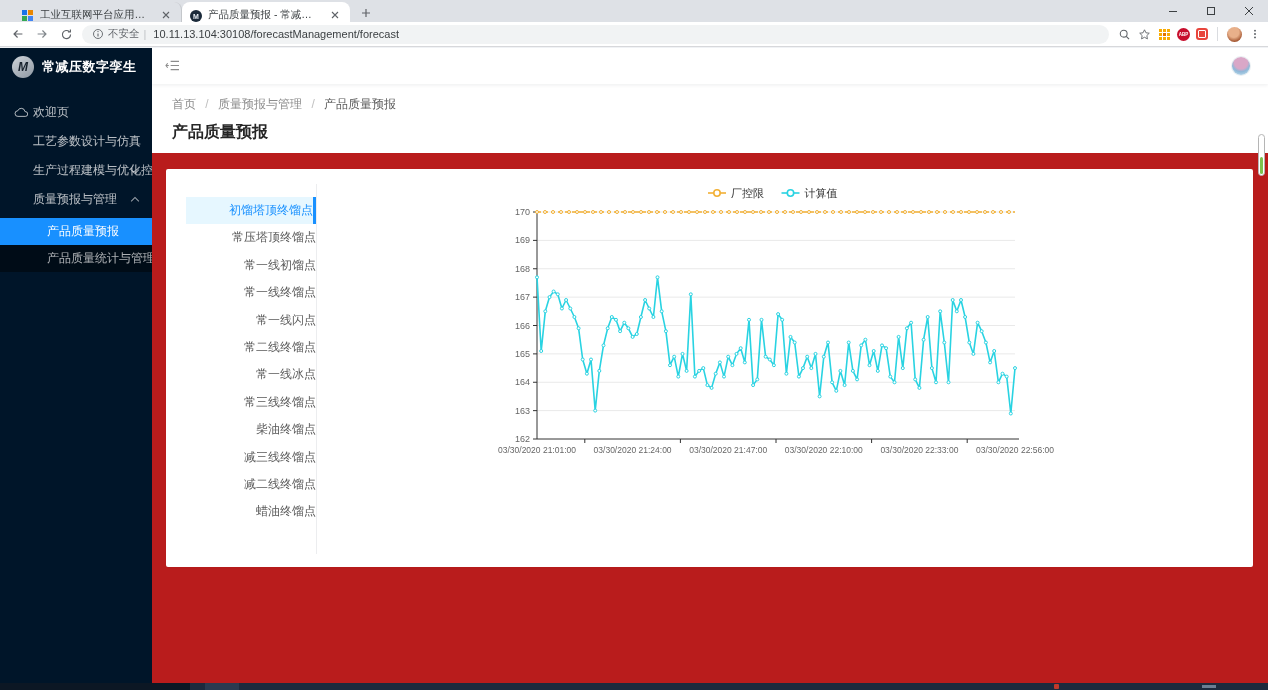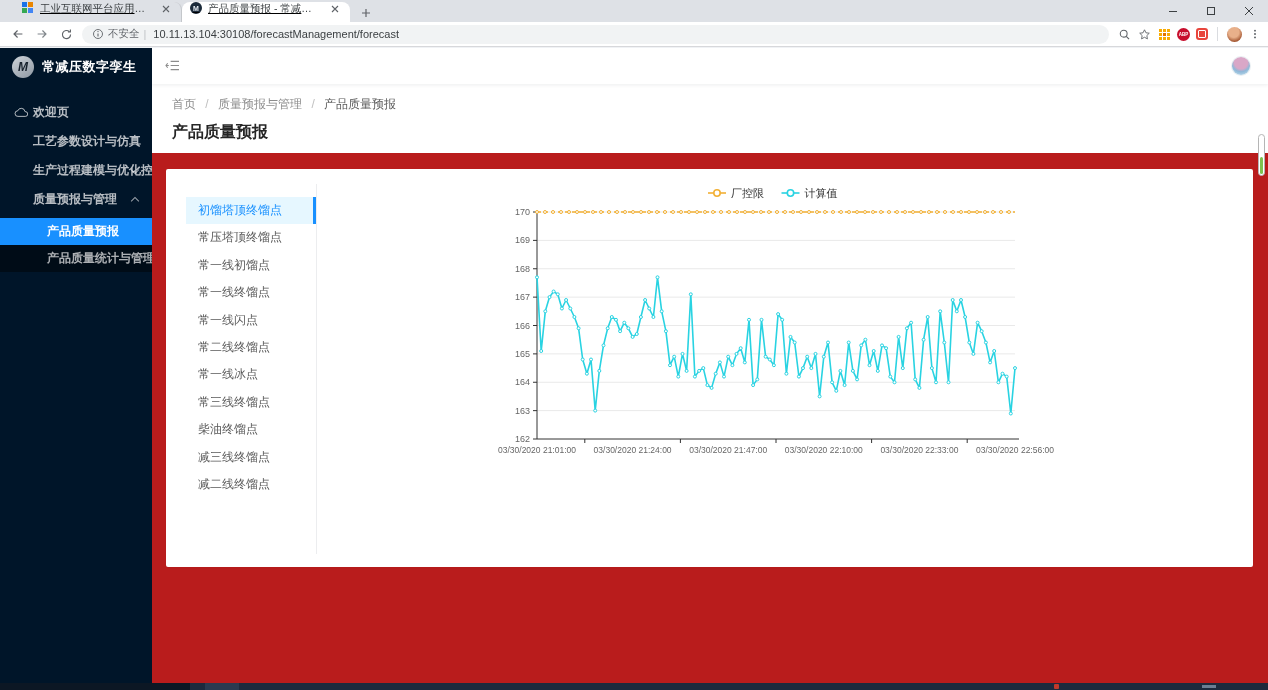--- a/index.html
+++ b/index.html
@@ -1,21 +1,21 @@
 <!DOCTYPE html>
 <html><head>
 <meta charset="utf-8">
 <style>
   html,body{margin:0;padding:0;}
   body{width:1268px;height:690px;position:relative;overflow:hidden;background:#f0f2f5;
        font-family:"Liberation Sans","DejaVu Sans",sans-serif;-webkit-font-smoothing:antialiased;}
   svg{display:block}
   
   .tabstrip{position:absolute;top:0;left:0;right:0;height:22px;background:#dee1e6;display:flex;align-items:flex-end;}
-  .tab{height:20px;display:flex;align-items:flex-start;padding:0 8px;width:168px;box-sizing:border-box;border-radius:8px 8px 0 0;text-decoration:underline;}
+  .tab{height:20px;display:flex;align-items:flex-end;padding:0 8px;width:168px;box-sizing:border-box;border-radius:8px 8px 0 0;}
   .tab.inactive{background:transparent;border-right:1px solid #c4c7cb;}
   .tab.active{background:#ffffff;}
   .tab-title{font-size:10.5px;color:#3c4043;white-space:nowrap;overflow:hidden;text-overflow:ellipsis;flex:1;margin:0 6px;}
   .favicon{width:12px;height:12px;flex:0 0 12px;}
   .fav-grid{display:grid;grid-template-columns:5px 5px;grid-template-rows:5px 5px;gap:1px;}
   .fav-grid i{display:block;}
   .fav-circle{border-radius:50%;background:#1b2a3a;color:#e8eef5;font-size:7px;font-weight:bold;
               display:flex;align-items:center;justify-content:center;}
   .tab-close{width:14px;height:14px;border-radius:50%;display:flex;align-items:center;justify-content:center;cursor:pointer;}
   .newtab{width:24px;height:18px;display:flex;align-items:center;justify-content:center;margin-left:4px;}
@@ -37,21 +37,21 @@
   .redext i{display:block;width:6px;height:6px;border:1.2px solid #fff;border-radius:1px;}
   .tooldiv{width:1px;height:14px;background:#dadce0;margin:0 3px;}
   .profile-avatar{width:15px;height:15px;border-radius:50%;background:radial-gradient(circle at 45% 35%,#e8b08a 0 40%,#a0522d 75%,#7c3a1d);}
   
   .app{position:absolute;top:48px;left:0;right:0;bottom:7px;}
   .sidebar{position:absolute;left:0;top:0;bottom:0;width:152px;background:#001529;}
   .logo-row{height:38px;display:flex;align-items:center;padding-left:12px;}
   .logo-circle{width:22px;height:22px;border-radius:50%;background:linear-gradient(145deg,#cfd4da,#8d97a2);
                color:#16202c;font-size:12px;font-weight:bold;font-style:italic;display:flex;align-items:center;justify-content:center;}
   .app-title{color:#ffffff;font-size:13px;font-weight:bold;margin-left:8px;letter-spacing:0.5px;white-space:nowrap;}
-  .side-nav{padding-top:12px;font-weight:bold;}
+  .side-nav{padding-top:12px;}
   .side-item{height:29px;display:flex;align-items:center;padding:0 12px 0 33px;font-size:12px;
              color:rgba(255,255,255,0.72);position:relative;cursor:pointer;white-space:nowrap;}
   .side-item .mi-icon{position:absolute;left:14px;top:8px;}
   .chev{position:absolute;right:14px;width:5px;height:5px;border-right:1.2px solid rgba(255,255,255,0.6);
         border-bottom:1.2px solid rgba(255,255,255,0.6);}
   .chev.down{transform:rotate(45deg);top:11px;}
   .chev.up{transform:rotate(-135deg);top:13px;}
   .submenu{background:#000c17;margin-top:4px;}
   .sub-item{height:27px;display:flex;align-items:center;padding-left:47px;font-size:12px;
             color:rgba(255,255,255,0.68);cursor:pointer;white-space:nowrap;}
@@ -62,21 +62,21 @@
   .user-avatar{position:absolute;right:18px;top:9px;width:18px;height:18px;border-radius:50%;
                background:radial-gradient(circle at 50% 30%,#d9a7c7 0 42%,#8fb8d8 60%,#cde8f2);box-shadow:0 0 0 1px #e8eef2;}
   .page-header{background:#ffffff;padding:12px 24px 10px 20px;}
   .breadcrumb{font-size:12px;color:#8c8c8c;}
   .crumb{cursor:pointer;}
   .crumb-sep{margin:0 6px;color:#bfbfbf;}
   .crumb.current{color:#595959;}
   .page-title{margin:8px 0 0;font-size:16px;font-weight:bold;color:#262626;line-height:22px;}
   .card{margin:16px 15px 0 14px;height:398px;background:#ffffff;border-radius:2px;position:relative;
         box-shadow:0 1px 2px rgba(0,0,0,0.03);}
-  .qtabs{list-style:none;margin:0;padding:0;position:absolute;left:20px;top:28px;width:130px;}
+  .qtabs{list-style:none;margin:0;padding:0;position:absolute;left:20px;top:28px;width:130px;text-align:right;}
   .qtab{height:27.4px;line-height:27.4px;font-size:12px;color:#595959;padding-left:12px;box-sizing:border-box;
         cursor:pointer;white-space:nowrap;}
   .qtab.active{background:#e6f7ff;color:#1890ff;border-right:3px solid #1890ff;}
   .vdivider{position:absolute;left:150px;top:15px;width:1px;height:370px;background:#ecedef;}
   #chart{position:absolute;left:336px;top:12px;overflow:visible;}
   .axlbl{font-size:9px;fill:#666;}
   .xlbl{font-size:8.5px;fill:#666;}
   .lglbl{font-size:11px;fill:#333;}
   
   .scrollpill{position:absolute;right:3px;top:134px;width:7px;height:42px;border:1px solid #b5b5b5;border-radius:4px;
@@ -270,20 +270,21 @@
           <li class="qtab">常压塔顶终馏点</li>
           <li class="qtab">常一线初馏点</li>
           <li class="qtab">常一线终馏点</li>
           <li class="qtab">常一线闪点</li>
           <li class="qtab">常二线终馏点</li>
           <li class="qtab">常一线冰点</li>
           <li class="qtab">常三线终馏点</li>
           <li class="qtab">柴油终馏点</li>
           <li class="qtab">减三线终馏点</li>
           <li class="qtab">减二线终馏点</li>
+          <li class="qtab">蜡油终馏点</li>
         </ul>
       <div class="vdivider"></div>
       <svg id="chart" width="560" height="290">
           <line x1="31" y1="258" x2="35" y2="258" stroke="#333" stroke-width="1"></line>
           <text x="28" y="261" text-anchor="end" class="axlbl">162</text>
           <line x1="35" y1="229.625" x2="513" y2="229.625" stroke="#e9e9e9" stroke-width="1"></line>
           <line x1="31" y1="229.625" x2="35" y2="229.625" stroke="#333" stroke-width="1"></line>
           <text x="28" y="232.625" text-anchor="end" class="axlbl">163</text>
           <line x1="35" y1="201.25" x2="513" y2="201.25" stroke="#e9e9e9" stroke-width="1"></line>
           <line x1="31" y1="201.25" x2="35" y2="201.25" stroke="#333" stroke-width="1"></line>

